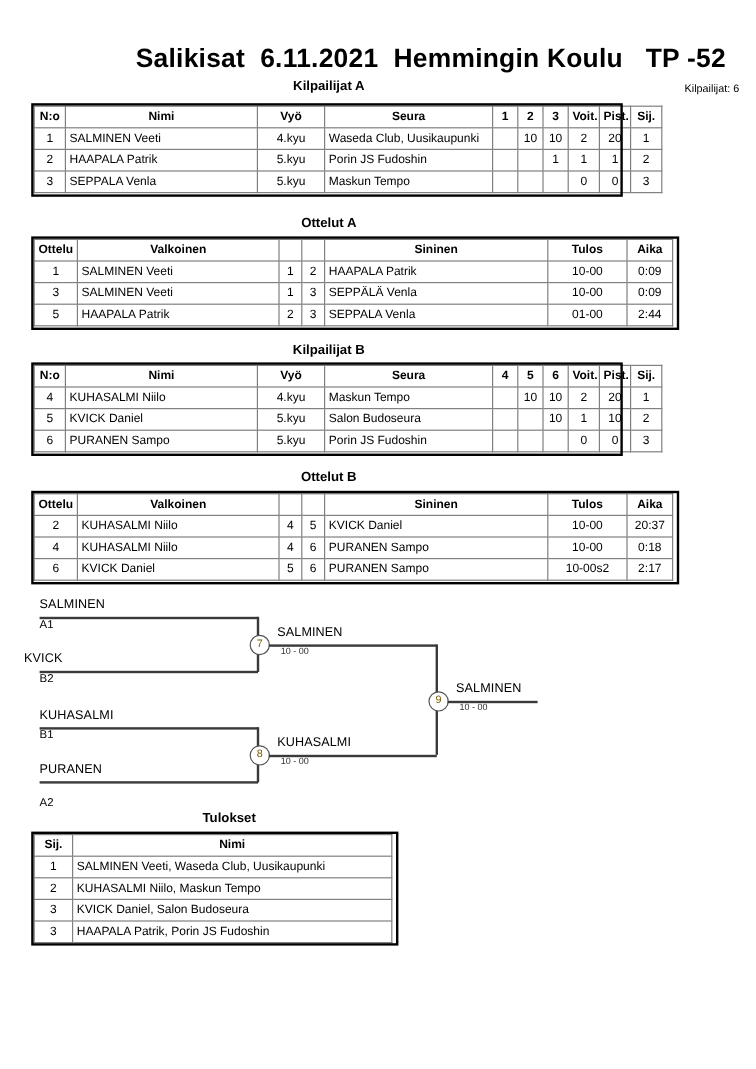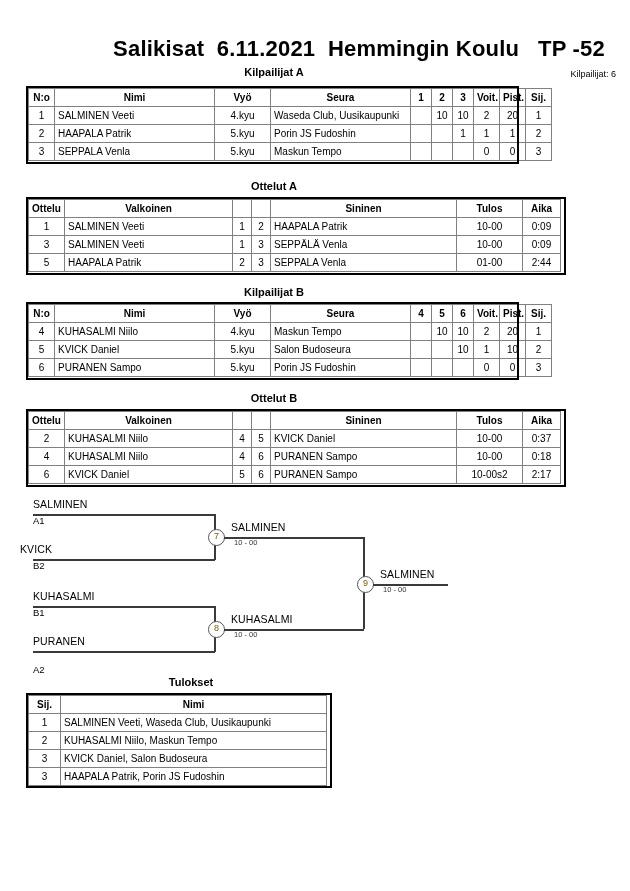--- a/index.html
+++ b/index.html
@@ -286,21 +286,21 @@
   </tr>
     </thead>
   <tbody id="matches-b-body">
       <tr>
         <td class="c">2</td>
         <td class="l">KUHASALMI Niilo</td>
         <td class="c">4</td>
         <td class="c">5</td>
         <td class="l">KVICK Daniel</td>
         <td class="c">10-00</td>
-        <td class="c">0:37</td>
+        <td class="c">20:37</td>
       </tr>
       <tr>
         <td class="c">4</td>
         <td class="l">KUHASALMI Niilo</td>
         <td class="c">4</td>
         <td class="c">6</td>
         <td class="l">PURANEN Sampo</td>
         <td class="c">10-00</td>
         <td class="c">0:18</td>
       </tr>

